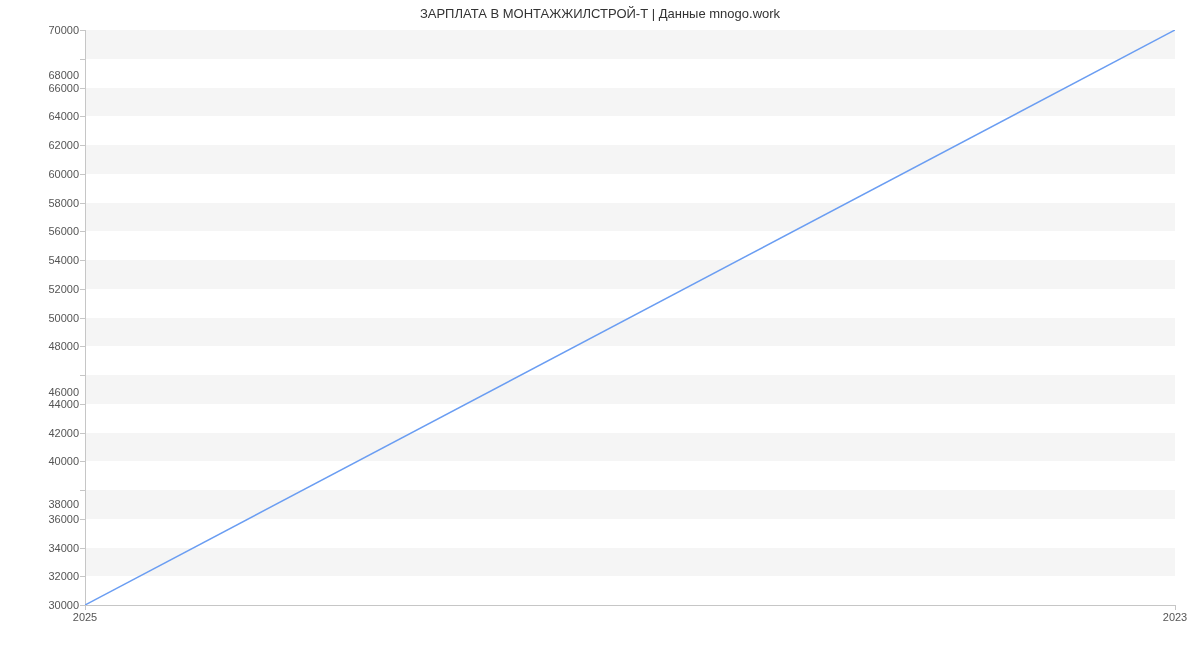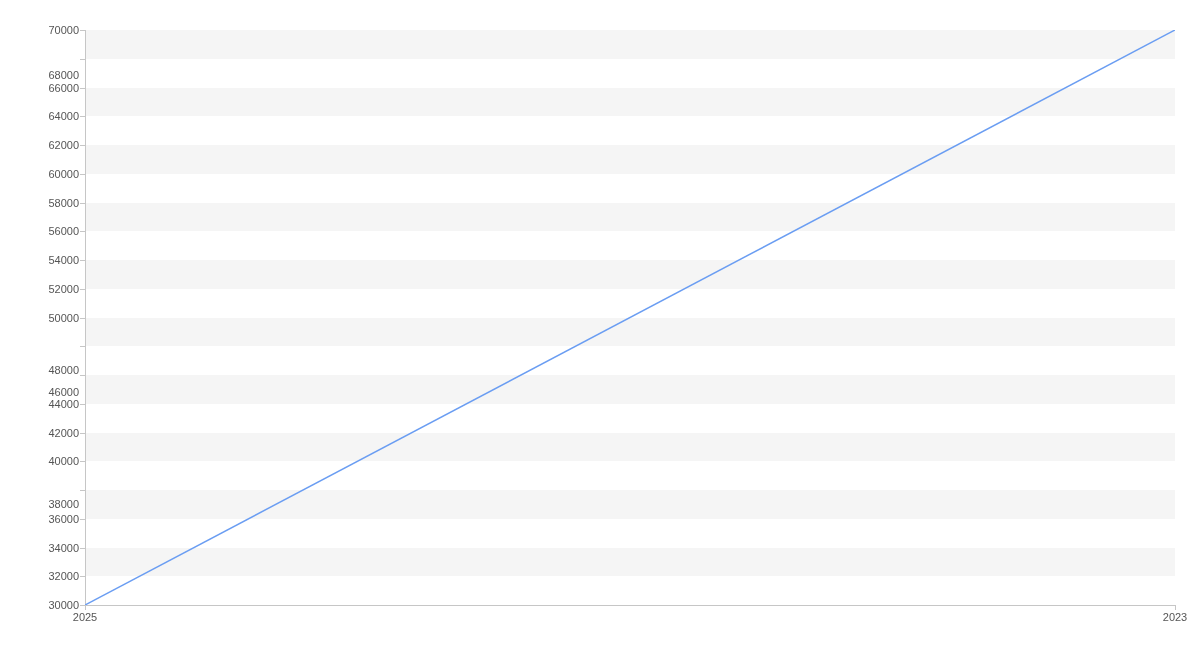--- a/index.html
+++ b/index.html
@@ -73,20 +73,21 @@
   svg.line-layer {
     position: absolute;
     left: 0;
     top: 0;
   }
 </style>
 </head>
 <body>
 
 <div class="chart-container">
+  <div class="chart-title">ЗАРПЛАТА В  МОНТАЖЖИЛСТРОЙ-Т | Данные mnogo.work</div>
   <div class="plot" id="plot" style="left: 85px; top: 30px; width: 1090px; height: 575px;">
       <div class="grid-band" style="top: 0px; height: 28.75px;"></div>
       <div class="grid-band" style="top: 57.5px; height: 28.75px;"></div>
       <div class="grid-band" style="top: 115px; height: 28.75px;"></div>
       <div class="grid-band" style="top: 172.5px; height: 28.75px;"></div>
       <div class="grid-band" style="top: 230px; height: 28.75px;"></div>
       <div class="grid-band" style="top: 287.5px; height: 28.75px;"></div>
       <div class="grid-band" style="top: 345px; height: 28.75px;"></div>
       <div class="grid-band" style="top: 402.5px; height: 28.75px;"></div>
       <div class="grid-band" style="top: 460px; height: 28.75px;"></div>
@@ -102,21 +103,21 @@
       <div class="y-tick-label" style="top: 474px;">38000</div>
       <div class="y-tick" style="top: 460px;"></div>
       <div class="y-tick-label" style="top: 431.25px; margin-left: 26px;">40000</div>
       <div class="y-tick" style="top: 431.25px;"></div>
       <div class="y-tick-label" style="top: 402.5px; margin-left: 18px;">42000</div>
       <div class="y-tick" style="top: 402.5px;"></div>
       <div class="y-tick-label" style="top: 373.75px;">44000</div>
       <div class="y-tick" style="top: 373.75px;"></div>
       <div class="y-tick-label" style="top: 362px;">46000</div>
       <div class="y-tick" style="top: 345px;"></div>
-      <div class="y-tick-label" style="top: 316.25px; margin-top: 24px;">48000</div>
+      <div class="y-tick-label" style="top: 316.25px;">48000</div>
       <div class="y-tick" style="top: 316.25px;"></div>
       <div class="y-tick-label" style="top: 287.5px;">50000</div>
       <div class="y-tick" style="top: 287.5px;"></div>
       <div class="y-tick-label" style="top: 258.75px;">52000</div>
       <div class="y-tick" style="top: 258.75px;"></div>
       <div class="y-tick-label" style="top: 230px;">54000</div>
       <div class="y-tick" style="top: 230px;"></div>
       <div class="y-tick-label" style="top: 201.25px;">56000</div>
       <div class="y-tick" style="top: 201.25px;"></div>
       <div class="y-tick-label" style="top: 172.5px;">58000</div>

